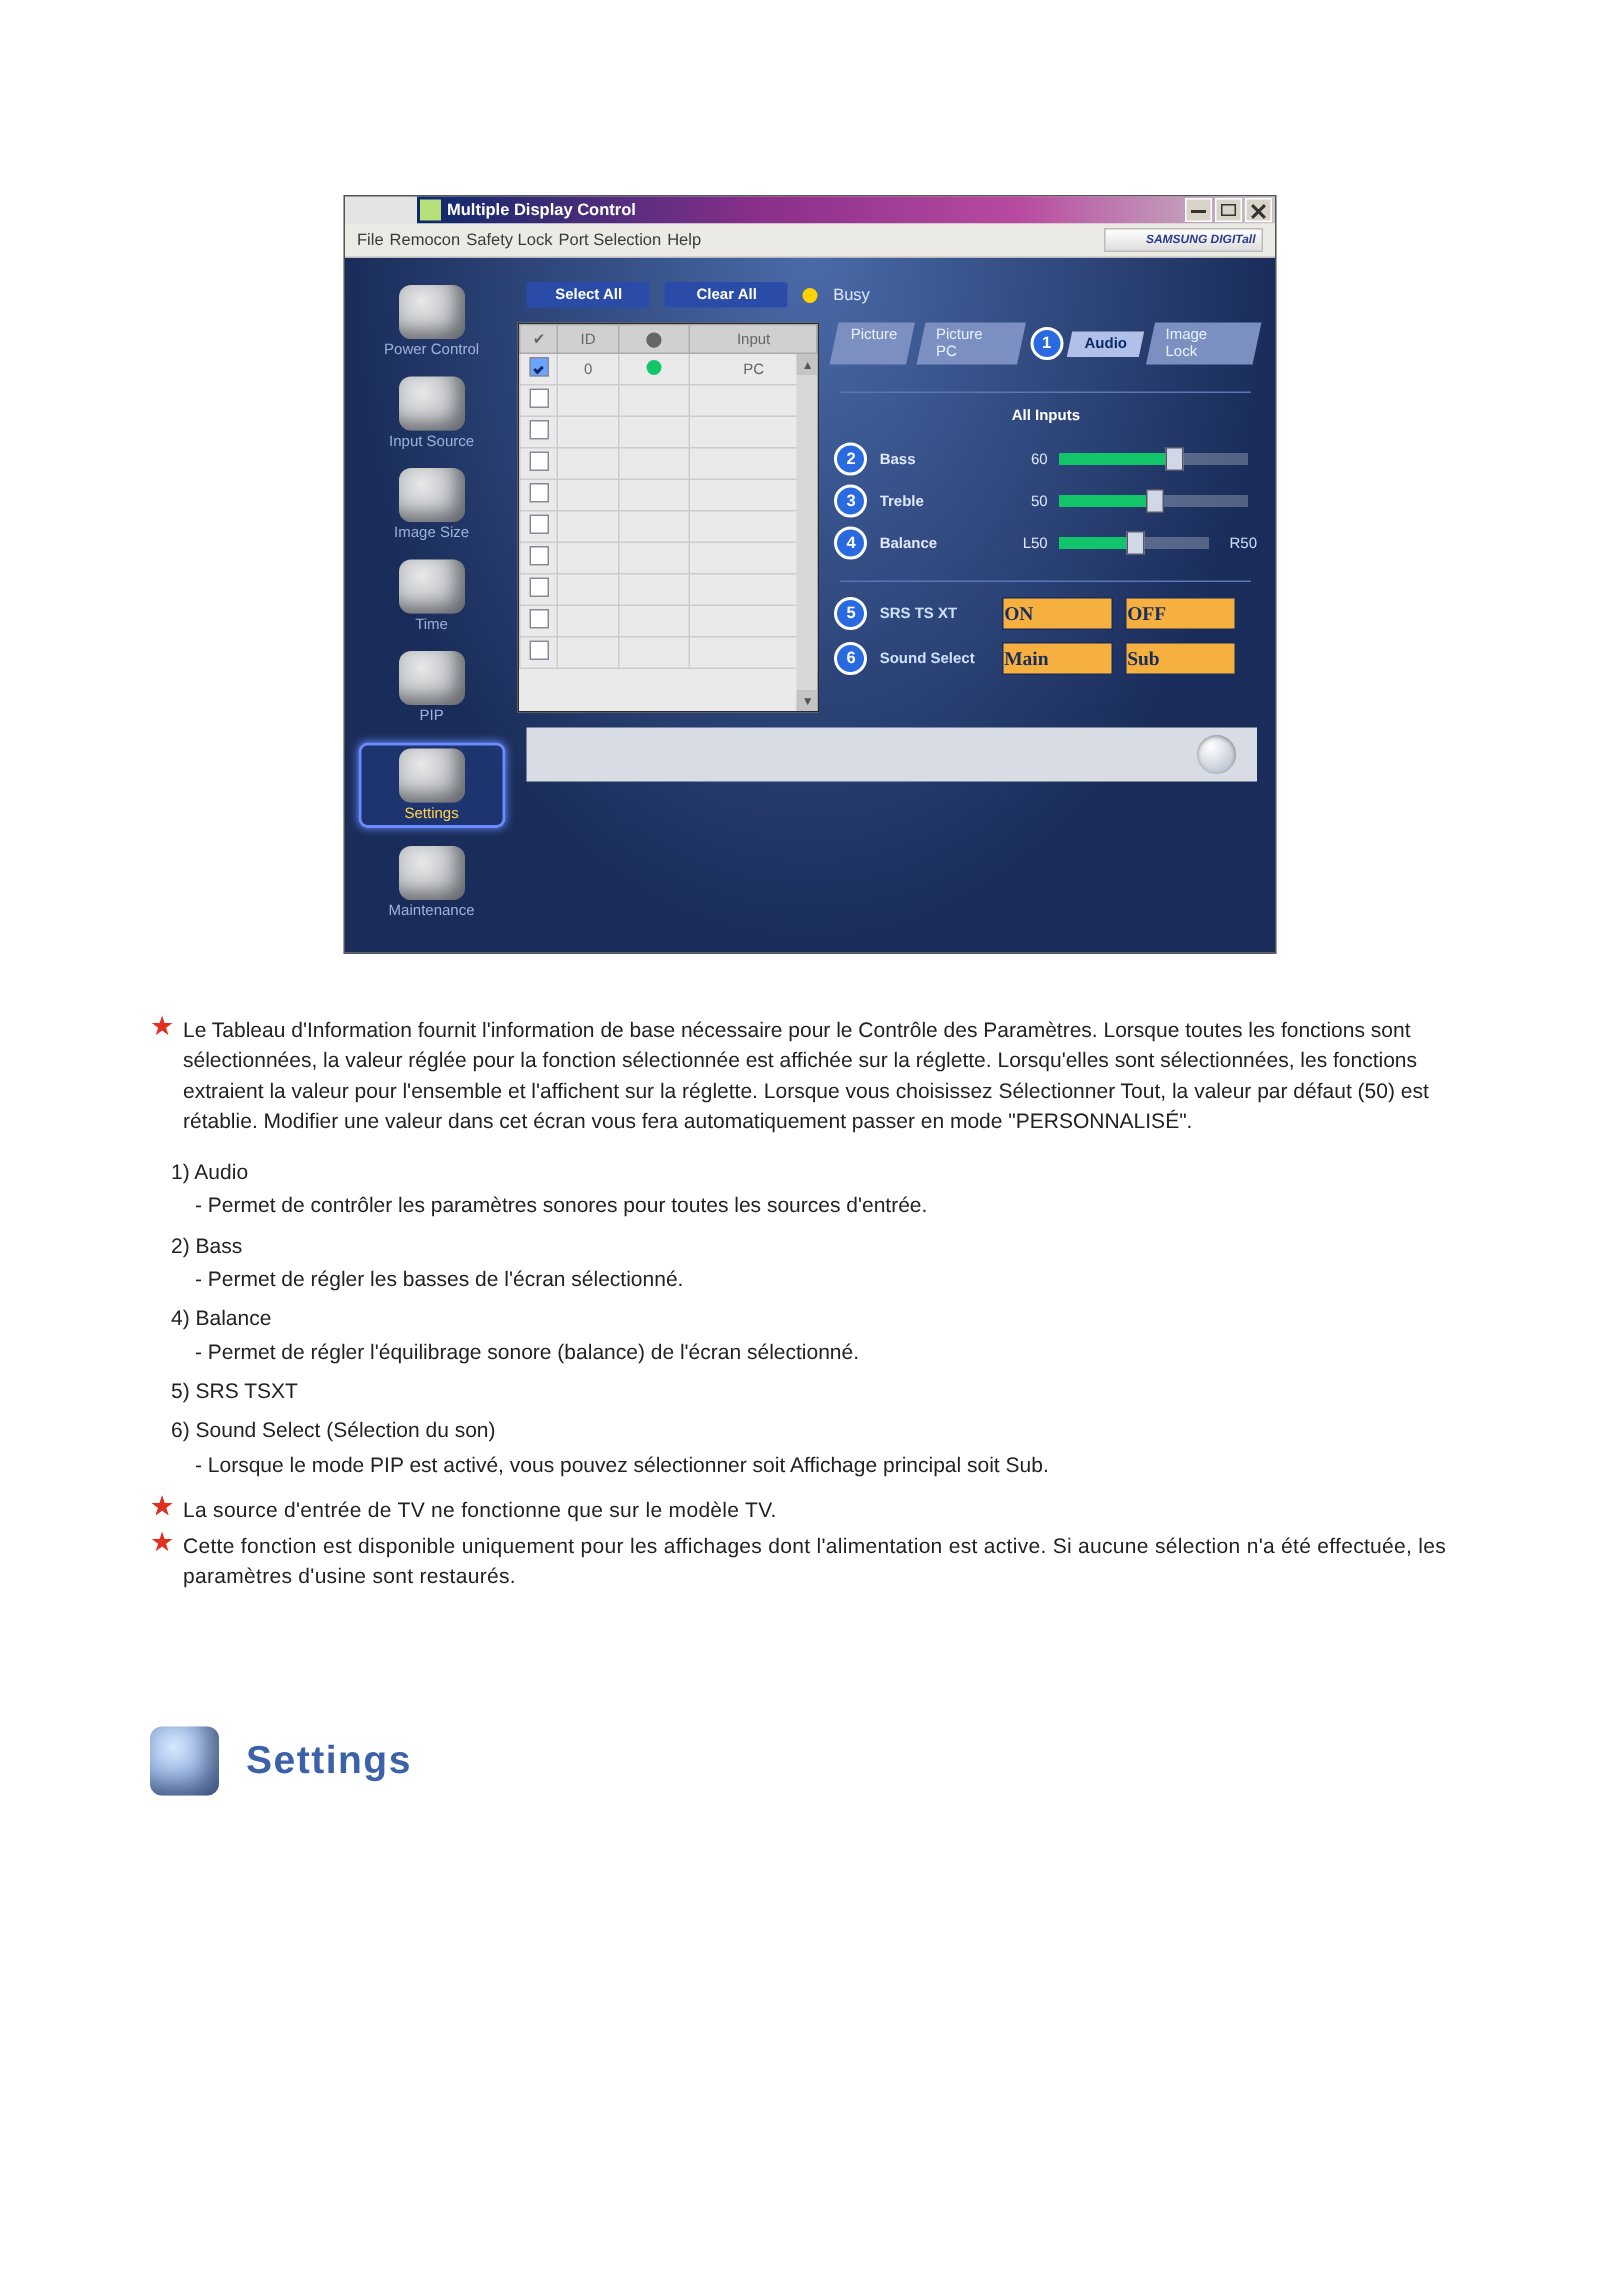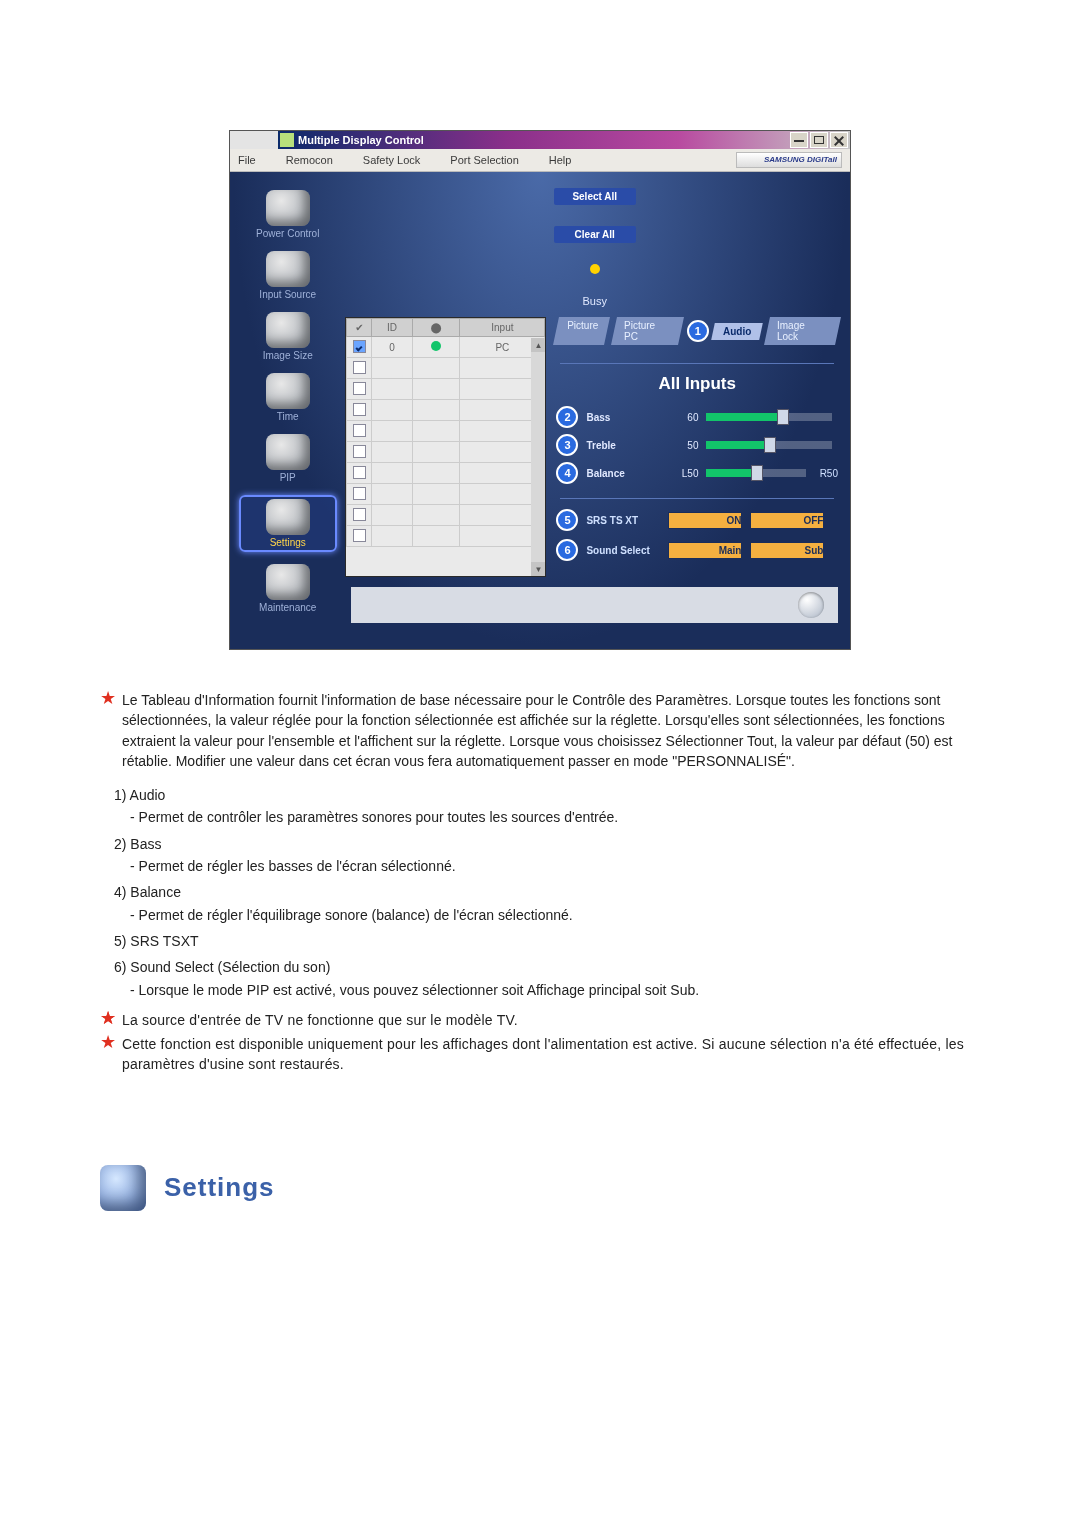--- a/index.html
+++ b/index.html
@@ -47,21 +47,21 @@
   }
   .titlebar .win-btn.box::after{ display:none; }
   .titlebar .win-btn.close::before,
   .titlebar .win-btn.close::after{
     content:""; position:absolute; left:2px; right:2px; top:50%; height:2px; background:#333;
   }
   .titlebar .win-btn.close::before{ transform:rotate(45deg); }
   .titlebar .win-btn.close::after { transform:rotate(-45deg); }
 
   .menubar {
-    display:flex; gap:30px;
+    display:flex; gap:4px;
     padding: 3px 8px;
     background:#eceae5;
     border-bottom:1px solid #bbb;
     color:#3a3a3a;
     align-items:center;
     position:relative;
   }
   .menubar .menu-item { cursor:pointer; }
   .menubar .brand {
     margin-left:auto;
@@ -106,23 +106,22 @@
     border-radius:6px;
     padding:2px;
     color:#ffd54a;
   }
 
   .content {
     flex:1 1 auto;
     padding:10px 12px 10px 0;
   }
   .top-controls {
-    display:flex; align-items:center; gap:21px; margin:6px 0 10px 6px;
+    display:flex; align-items:center; gap:10px; margin:6px 0 10px 6px;
     color:#e0e8ff;
-    flex-direction:column;
   }
   .tc-btn {
     background:#2a4ca8;
     color:#fff; font-weight:bold; font-size:10px;
     padding:3px 12px; border-radius:2px;
     cursor:pointer;
     min-width:58px; text-align:center;
   }
   .busy-dot {
     width:10px; height:10px; background:#ffd200; border-radius:50%;
@@ -191,21 +190,21 @@
   .tab.active {
     background:#b0c0e8;
     color:#0a2a6a;
     font-weight:bold;
   }
 
   .divider {
     border:none; border-top:1px solid #5976b8; margin:0 4px 10px 4px;
   }
   .section-title {
-    text-align:center; font-weight:bold; color:#fff; font-size:17px; margin:0 0 12px 0;
+    text-align:center; font-weight:bold; color:#fff; font-size:10px; margin:0 0 12px 0;
   }
 
   .prop-row {
     display:flex; align-items:center; gap:8px;
     margin:6px 0;
     font-size:10px;
   }
   .callout {
     width:18px;height:18px;border:2px solid #fff;border-radius:50%;
     background:#2a6ae0;
@@ -227,23 +226,24 @@
   .slider.v60 .thumb{ left:calc(60% - 5px); }
   .slider.v50 { background:linear-gradient(90deg, #12c56a 0 50%, rgba(255,255,255,.25) 50% 100%); }
   .slider.v50 .thumb{ left:calc(50% - 5px); }
 
   .toggle-row {
     display:flex; align-items:center; gap:8px;
     margin:8px 0; font-size:10px;
   }
   .toggle-label { width:74px; font-weight:bold; }
   .pill {
-    width:72px; text-align:right; color:#1a2d5a;
-    font-weight:bold; font-size:10px; padding:2px 0;
+    width:72px; text-align:left; color:#1a2d5a;
+    font-weight:bold; font-size:13px; padding:2px 0;
     border:1px solid #1a2d5a;
+    font-family:Liberation Serif, serif;
   }
   .pill.on   { background:#f5b040; }
   .pill.off  { background:#f5b040; }
   .pill.main { background:#f5b040; }
   .pill.sub  { background:#f5b040; }
 
   .info-bar {
     margin:10px 0 16px 6px;
     height:36px;
     background:#d8dce4;

